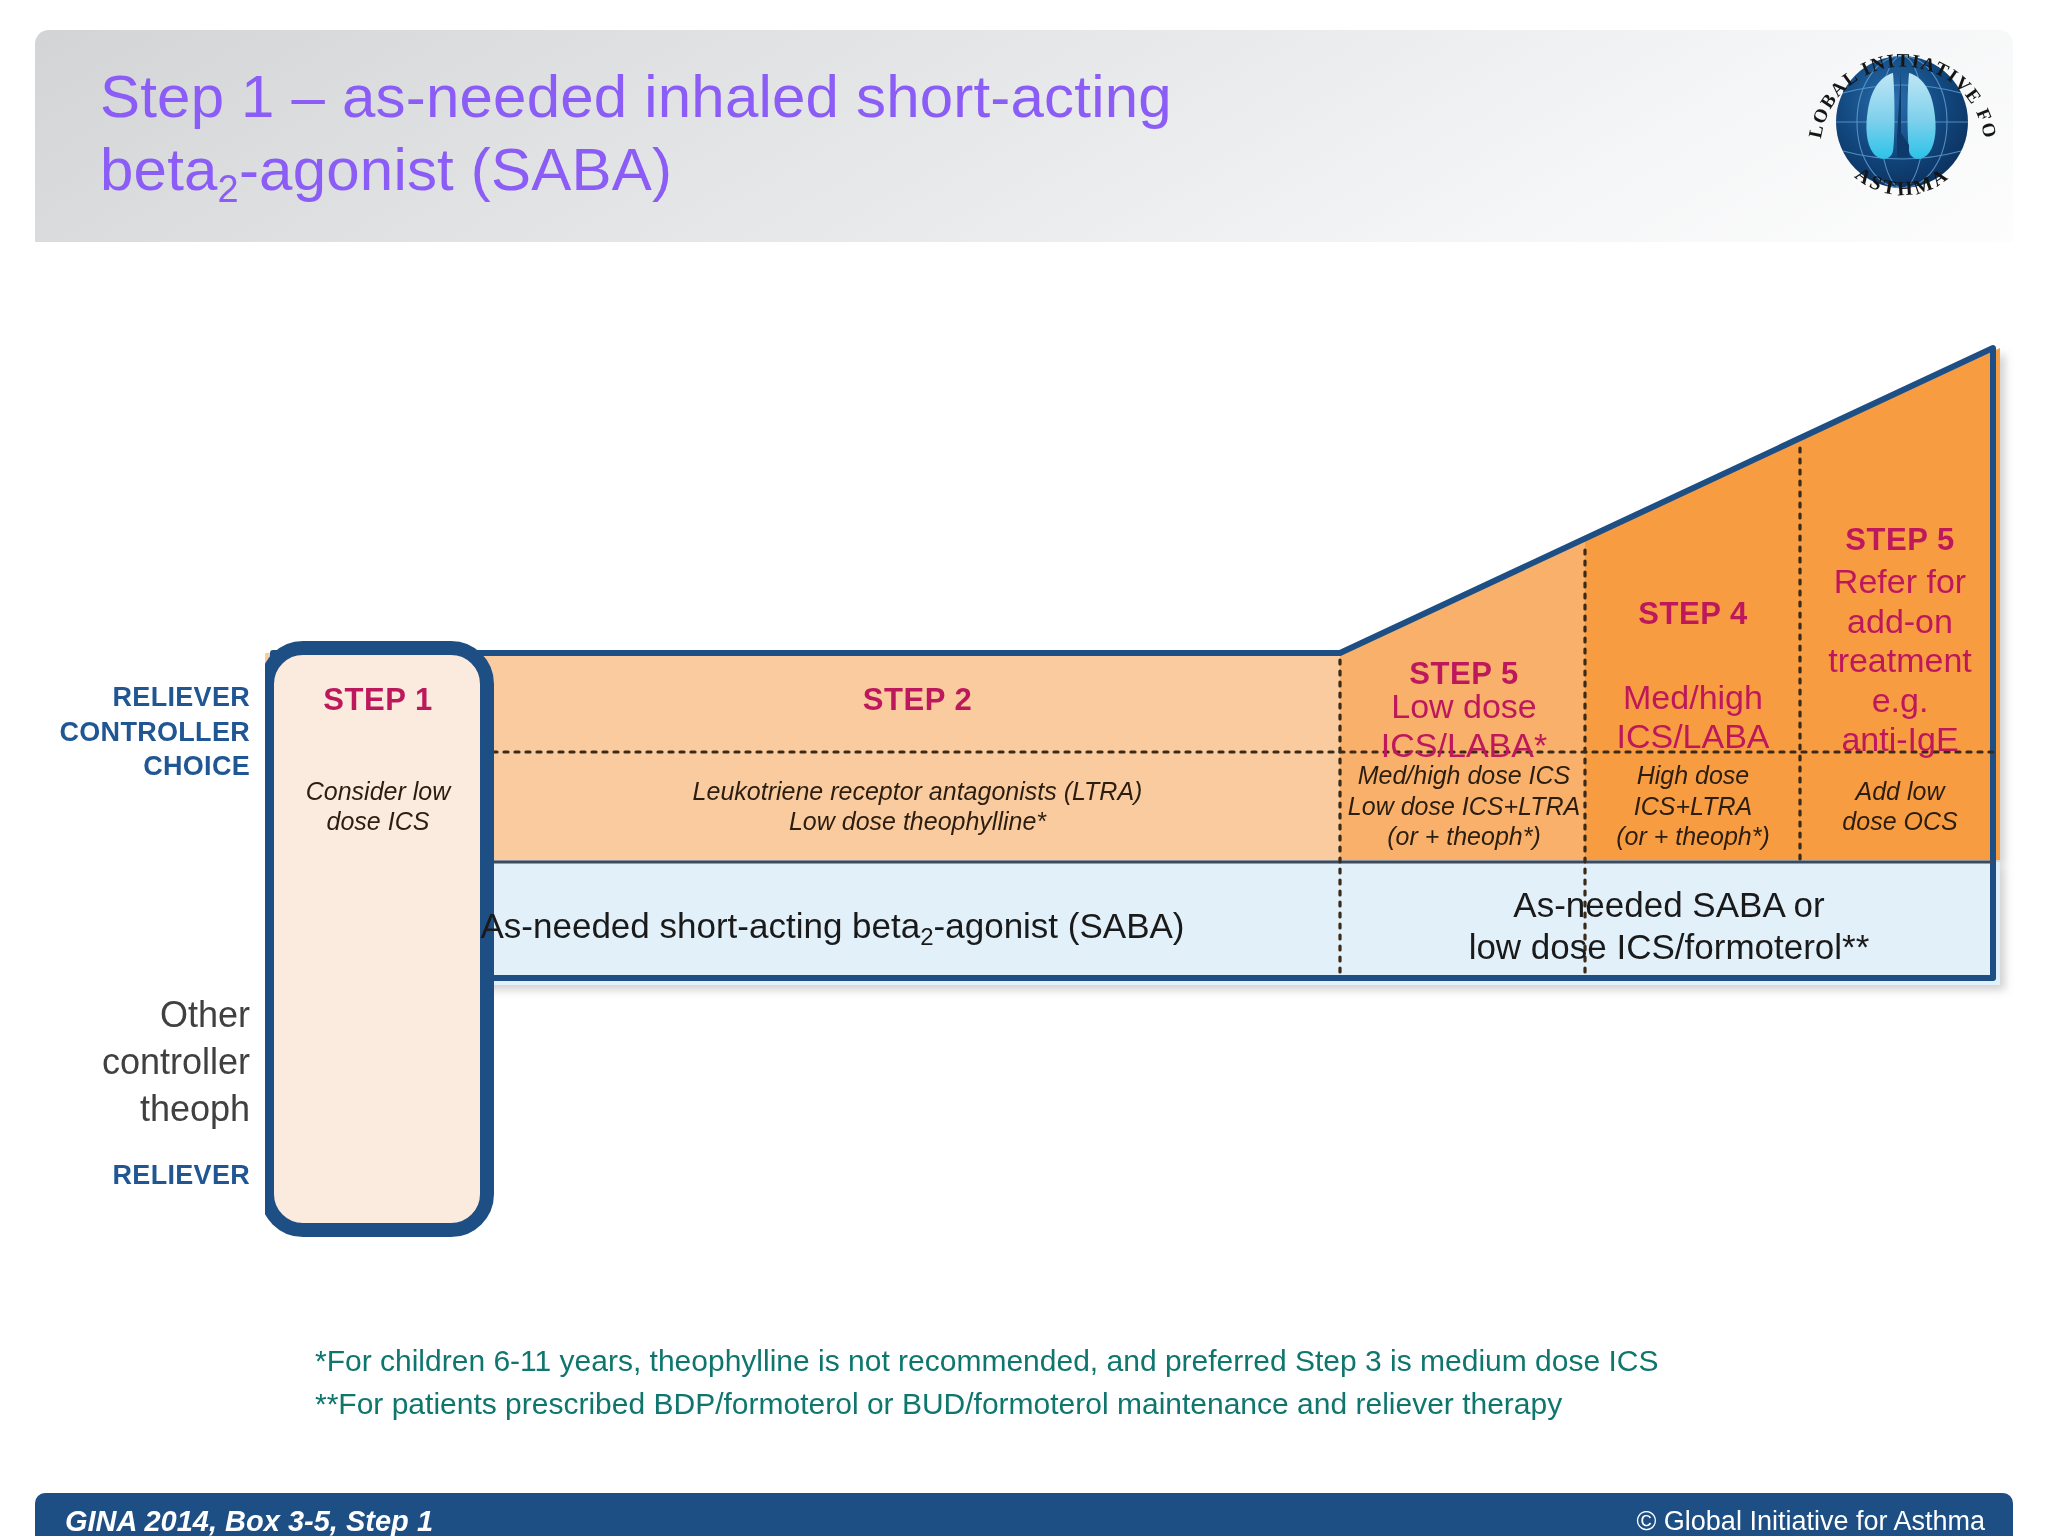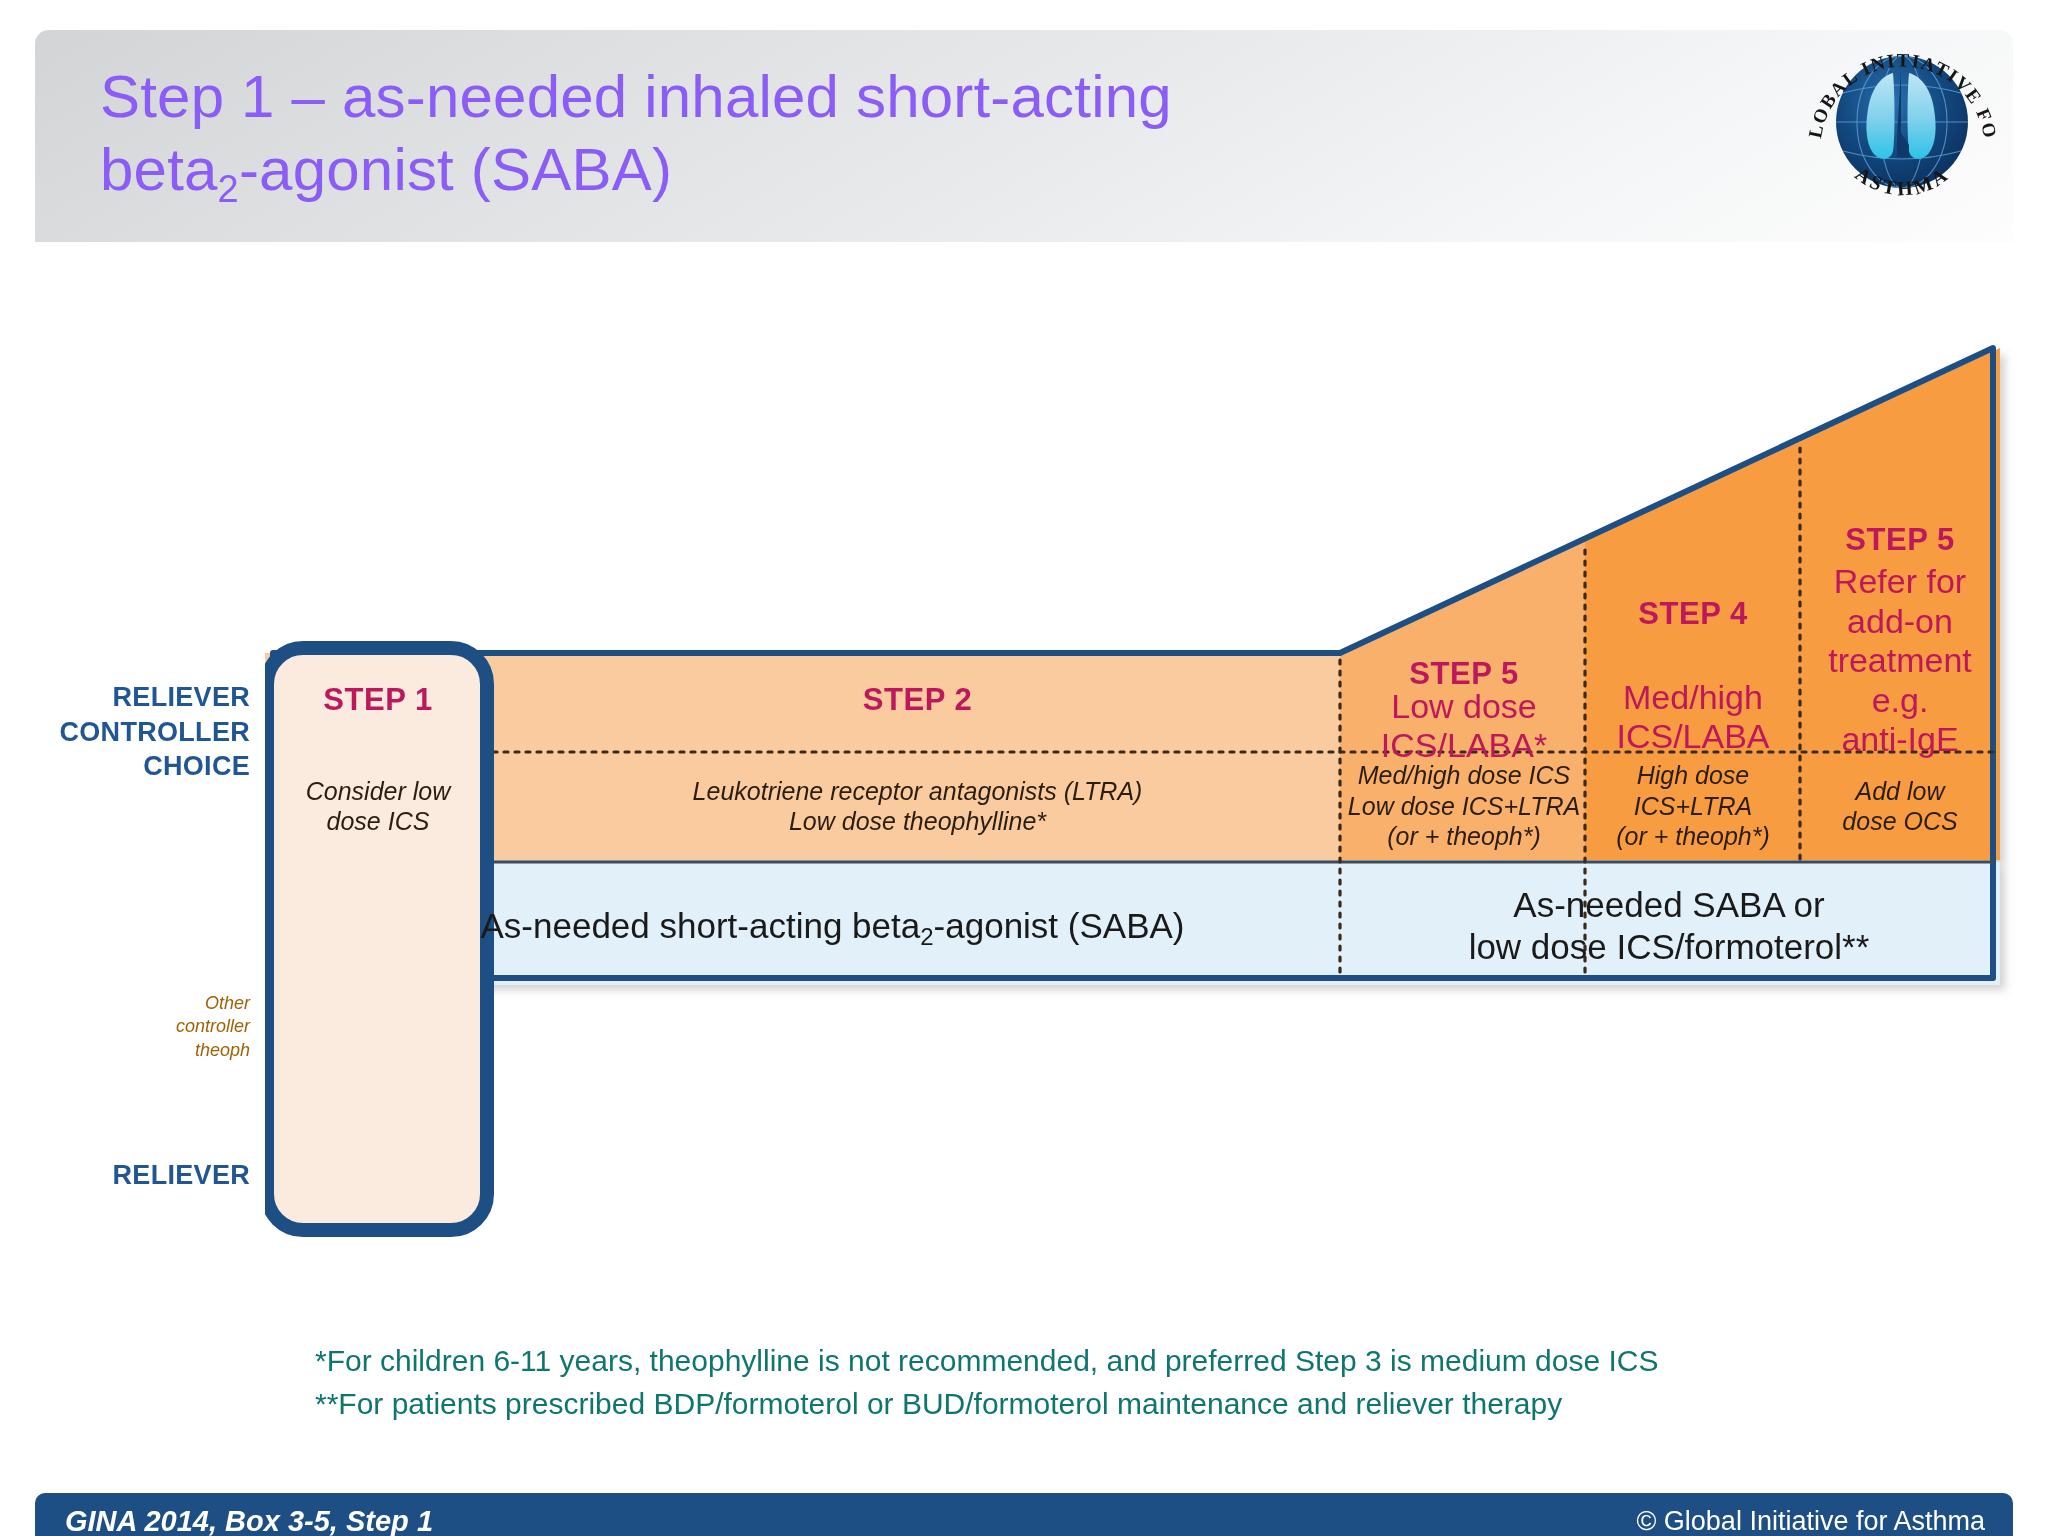--- a/index.html
+++ b/index.html
@@ -28,21 +28,21 @@
   
   .row-label{
     position:absolute;text-align:right;color:#1f5693;
   }
   .lbl-preferred{
     left:10px;top:680px;width:240px;
     font-weight:bold;font-size:27px;line-height:1.28;letter-spacing:0.3px;
   }
   .lbl-other{
     left:10px;top:992px;width:240px;
-    font-style:italic;font-size:18px;line-height:1.3;color:#a16207;
+    font-size:36px;line-height:1.3;color:#404040;
   }
   .lbl-reliever{
     left:10px;top:1160px;width:240px;
     font-weight:bold;font-size:27px;letter-spacing:0.3px;
   }
   
   .chart{position:absolute;left:265px;top:260px;width:1760px;height:990px;}
   .chart svg{position:absolute;left:0;top:0;}
   .cell{
     position:absolute;display:flex;align-items:center;justify-content:center;

